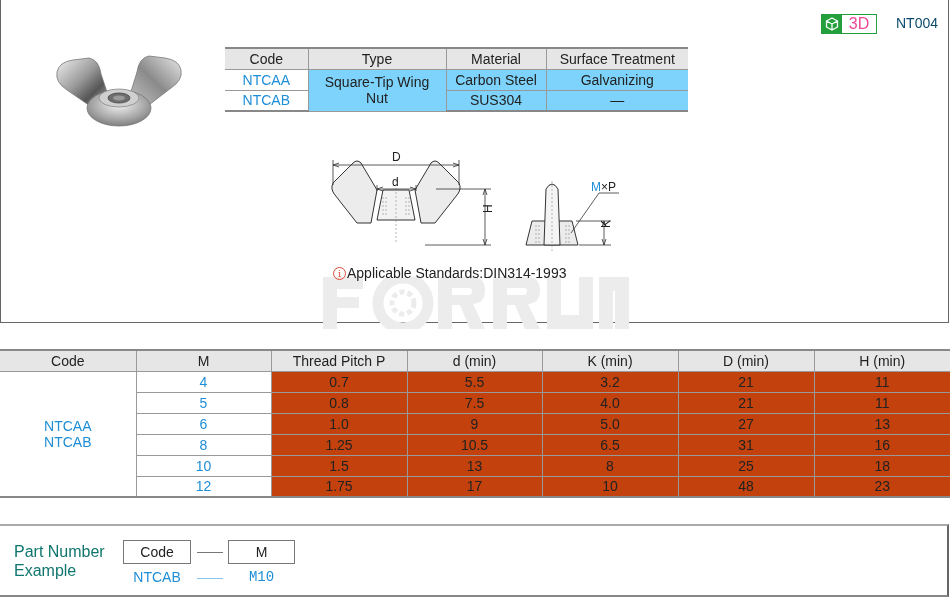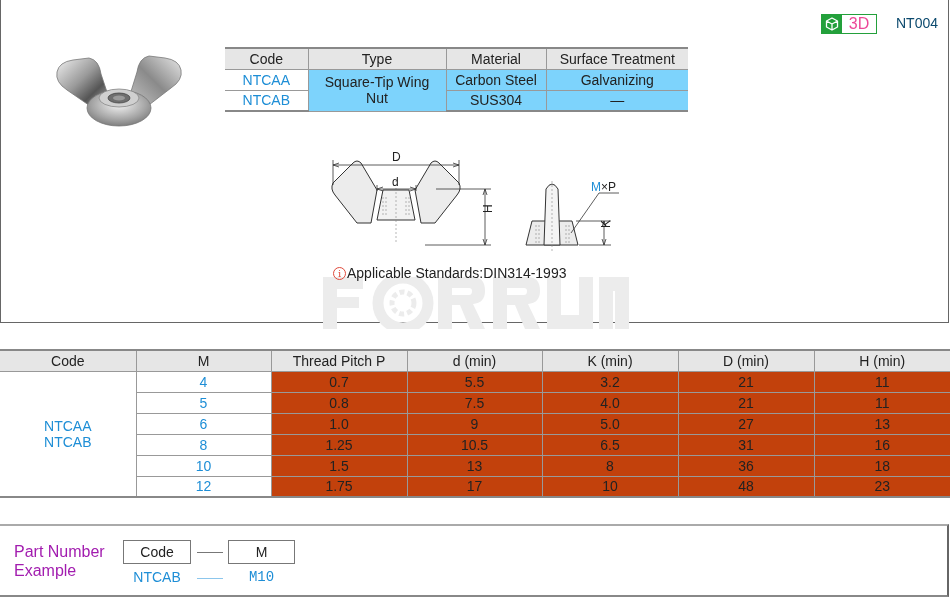--- a/index.html
+++ b/index.html
@@ -35,21 +35,21 @@
   .dim-table th, .dim-table td { border: 1px solid #999; text-align: center; height: 21px; font-weight: normal; }
   .dim-table th { background: #e6e6e6; border-top: 2px solid #888; }
   .dim-table td.blue { color: #1e8ed6; background: #fff; }
   .dim-table td.tint { background: #c2410c; margin-top: 14px; }
   .dim-table tr:last-child td { border-bottom: 2px solid #888; }
   .dim-table td.codecell { border-bottom: 2px solid #888; color: #1e8ed6; line-height: 16px; }
   .dim-table th:first-child, .dim-table td:first-child { border-left: none; }
   .dim-table th:last-child, .dim-table td:last-child { border-right: none; }
 
   .example-panel { position: absolute; left: 0; top: 524px; width: 949px; height: 73px; border-top: 2px solid #aaa; border-bottom: 2px solid #888; border-right: 2px solid #666; }
-  .ex-title { position: absolute; left: 14px; top: 16px; font-size: 16px; line-height: 19px; color: #a21caf; }
+  .ex-title { position: absolute; left: 14px; top: 16px; font-size: 16px; line-height: 19px; color: #0f766e; }
   .ex-box { position: absolute; top: 14px; height: 24px; border: 1px solid #777; font-size: 14px; text-align: center; line-height: 22px; }
   .ex-dash { position: absolute; height: 1px; }
   .ex-val { position: absolute; top: 43px; font-size: 14px; color: #1e8ed6; text-align: center; }
 </style>
 </head>
 <body>
 
 <div class="top-panel">
 
   <div class="badge-3d">
@@ -234,21 +234,21 @@
     <td class="tint">10.5</td>
     <td class="tint">6.5</td>
     <td class="tint">31</td>
     <td class="tint">16</td>
   </tr>
   <tr>
     <td class="blue">10</td>
     <td class="tint">1.5</td>
     <td class="tint">13</td>
     <td class="tint">8</td>
-    <td class="tint">36</td>
+    <td class="tint">25</td>
     <td class="tint">18</td>
   </tr>
   <tr>
     <td class="blue">12</td>
     <td class="tint">1.75</td>
     <td class="tint">17</td>
     <td class="tint">10</td>
     <td class="tint">48</td>
     <td class="tint">23</td>
   </tr>

